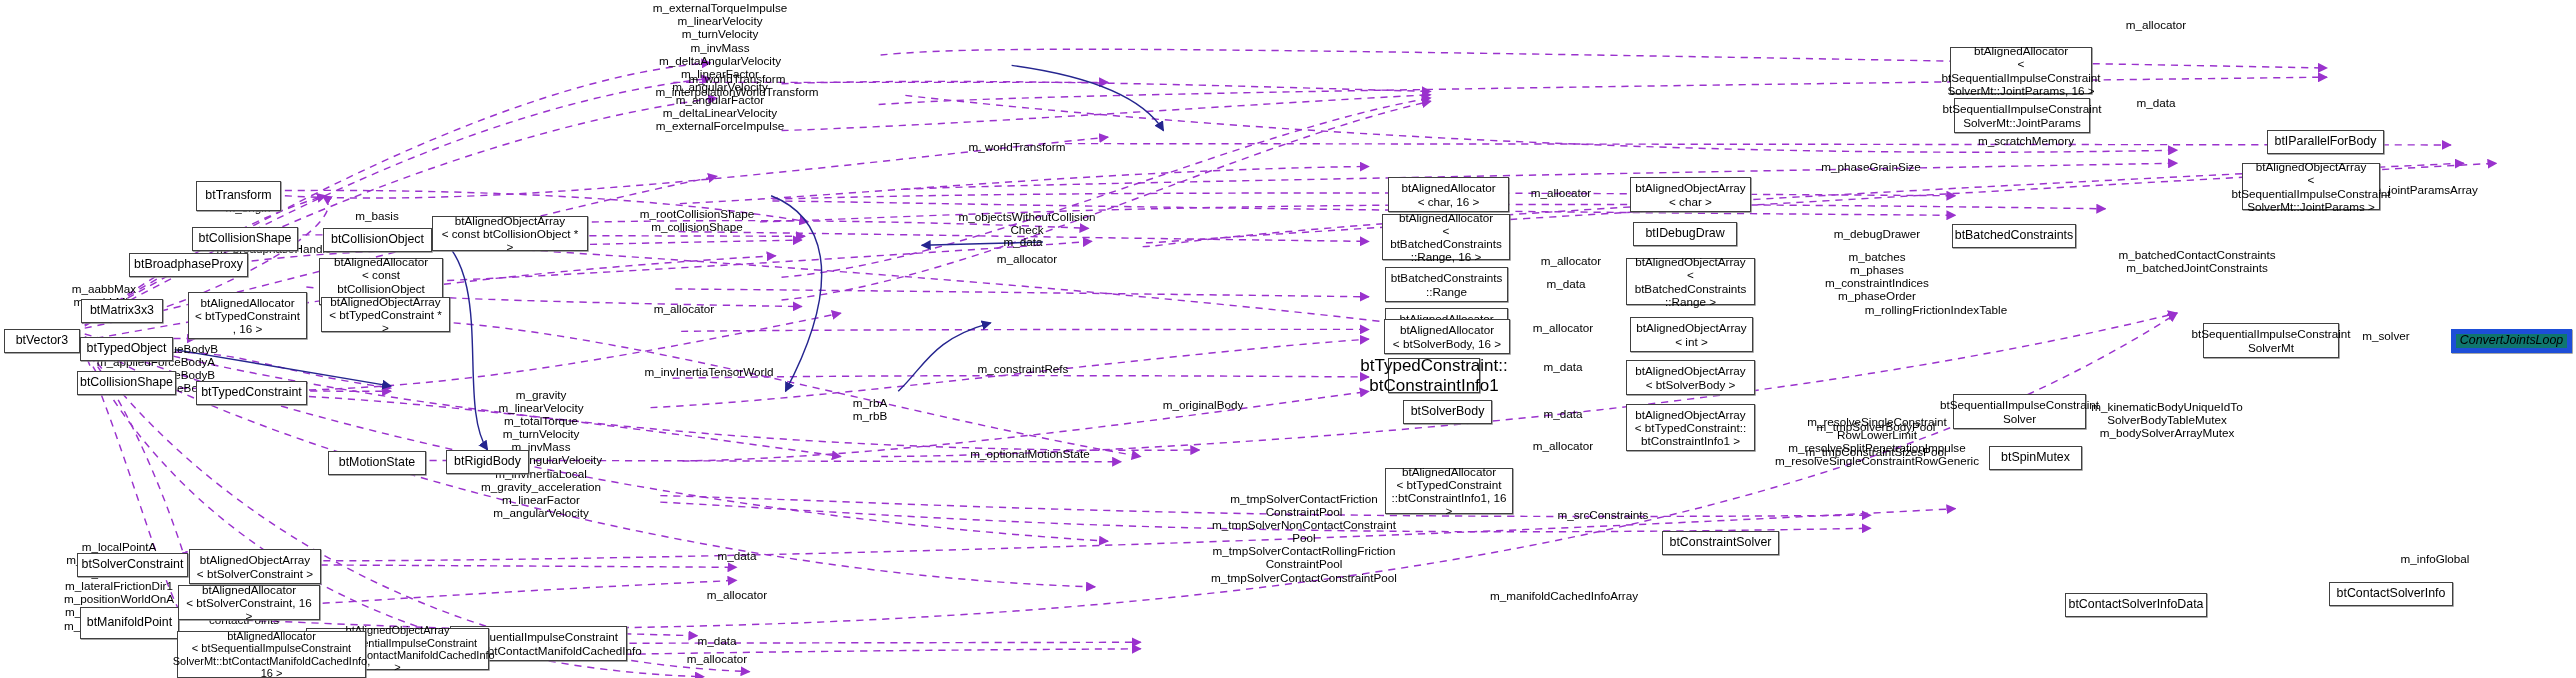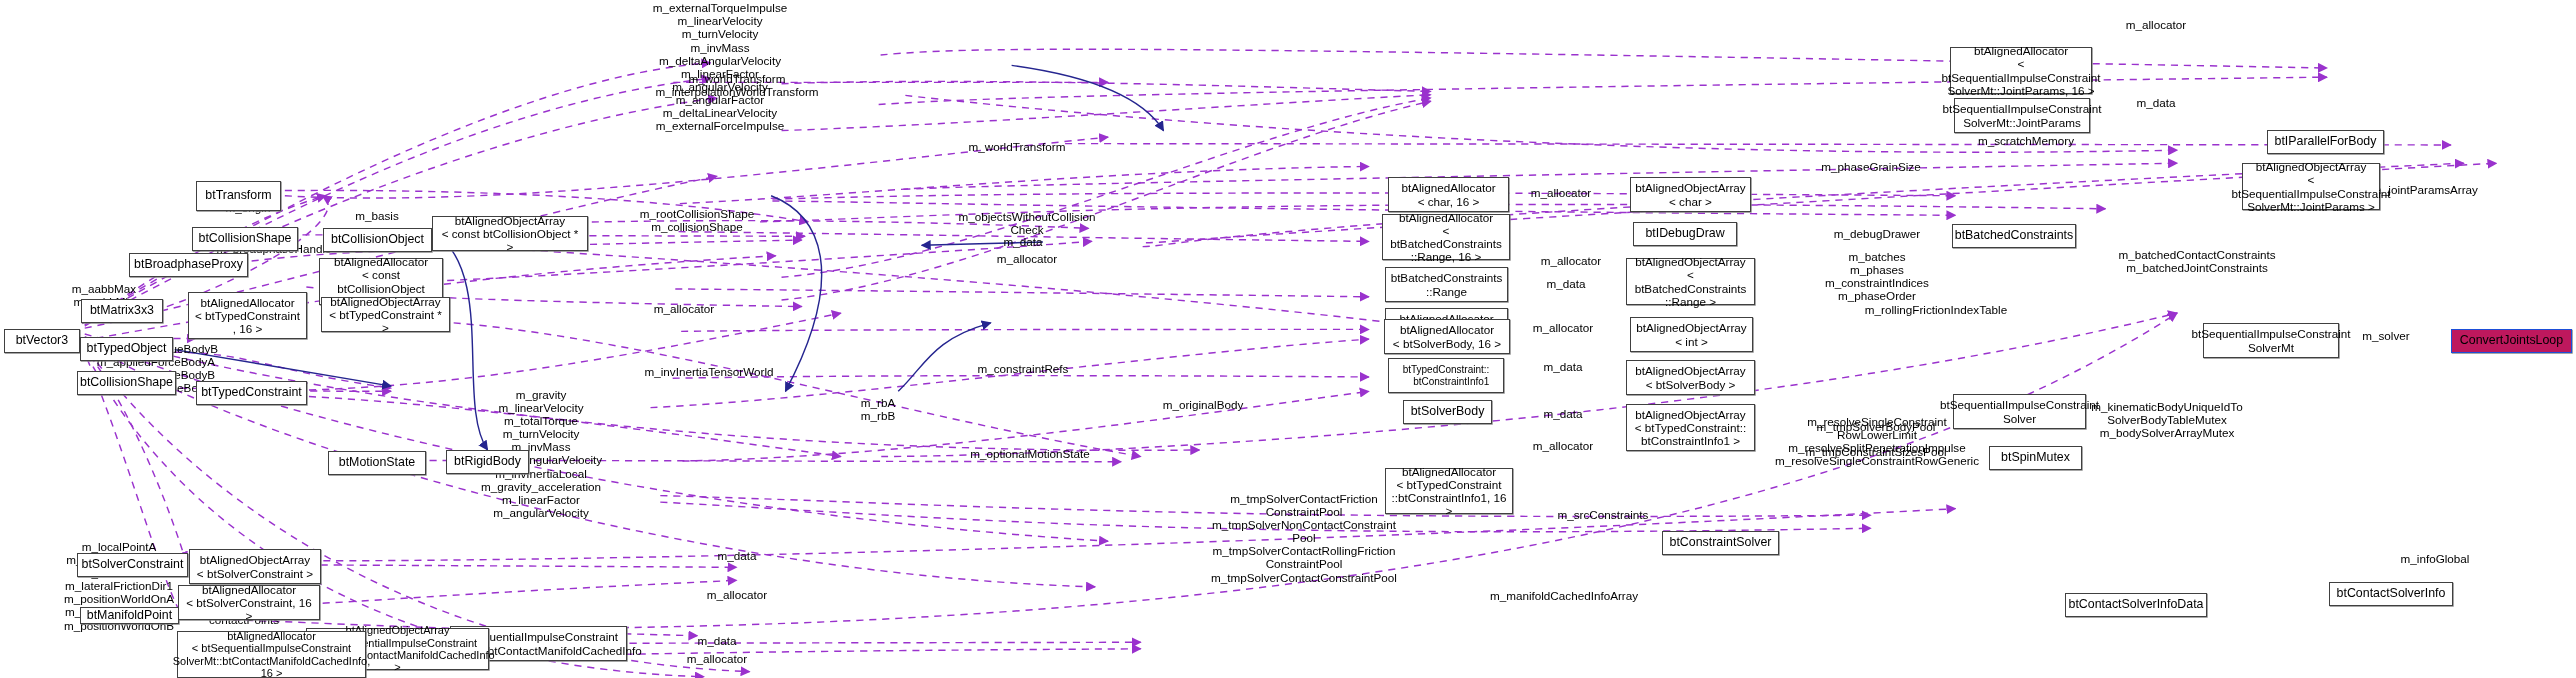--- a/index.html
+++ b/index.html
@@ -24,22 +24,23 @@
     text-align:center;
     display:flex;
     align-items:center;
     justify-content:center;
     padding:2px 3.9px;
     white-space:pre-line;
     box-shadow:0.7px 0.7px 0 #808080;
     z-index:5;
   }
   .node.focus{
-    background:#be185d;
-    border:1px solid #1d4ed8;
+    background:#0f766e;
+    border:5px solid #1d4ed8;
+    font-style:italic;
   }
   .elabel{
     position:absolute;
     font-size:11.7px;
     line-height:1.12;
     color:#000000;
     text-align:center;
     white-space:pre-line;
     transform:translateX(-50%);
     z-index:4;
@@ -177,21 +178,21 @@
 
       <path d="M 1600 371 L 1414 376"></path>
     </g>
   </svg>
 
   <div class="node" style="left:3.9px;top:329px;width:76px;height:23.5px;"><span>btVector3</span></div>
   <div class="node" style="left:81px;top:299px;width:82px;height:23.5px;"><span>btMatrix3x3</span></div>
   <div class="node" style="left:80px;top:337px;width:93px;height:23.5px;"><span>btTypedObject</span></div>
   <div class="node" style="left:77px;top:371px;width:99px;height:23.5px;"><span>btCollisionShape</span></div>
   <div class="node" style="left:77px;top:553px;width:111px;height:23.5px;"><span>btSolverConstraint</span></div>
-  <div class="node" style="left:80px;top:607px;width:99px;height:17px;"><span>btManifoldPoint</span></div>
+  <div class="node" style="left:80px;top:607px;width:99px;height:32px;"><span>btManifoldPoint</span></div>
   <div class="node" style="left:129px;top:253px;width:119px;height:23.5px;"><span>btBroadphaseProxy</span></div>
   <div class="node" style="left:196px;top:181px;width:85px;height:30px;"><span>btTransform</span></div>
   <div class="node" style="left:192px;top:227px;width:106px;height:23.5px;"><span>btCollisionShape</span></div>
   <div class="node" style="left:196px;top:381px;width:111px;height:23.5px;"><span>btTypedConstraint</span></div>
   <div class="node" style="left:188px;top:292px;width:119px;height:47px;font-size:11.7px;"><span>btAlignedAllocator
 &lt; btTypedConstraint
 , 16 &gt;</span></div>
   <div class="node" style="left:189px;top:549px;width:132px;height:35px;font-size:11.7px;"><span>btAlignedObjectArray
 &lt; btSolverConstraint &gt;</span></div>
   <div class="node" style="left:178px;top:585px;width:142px;height:35px;font-size:11.7px;"><span>btAlignedAllocator
@@ -220,21 +221,21 @@
   <div class="node" style="left:1382px;top:214px;width:128px;height:46px;font-size:11.7px;"><span>btAlignedAllocator
 &lt; btBatchedConstraints
 ::Range, 16 &gt;</span></div>
   <div class="node" style="left:1385px;top:267px;width:123px;height:35px;font-size:11.7px;"><span>btBatchedConstraints
 ::Range</span></div>
   <div class="node" style="left:1385px;top:308px;width:123px;height:35px;font-size:11.7px;"><span>btAlignedAllocator
 &lt; int, 16 &gt;</span></div>
 
   <div class="node" style="left:1384px;top:319px;width:126px;height:35px;font-size:11.7px;"><span>btAlignedAllocator
 &lt; btSolverBody, 16 &gt;</span></div>
-  <div class="node" style="left:1388px;top:358px;width:116px;height:35px;font-size:10px;text-align:right;"><span>btTypedConstraint::
+  <div class="node" style="left:1388px;top:358px;width:92px;height:35px;font-size:17px;"><span>btTypedConstraint::
 btConstraintInfo1</span></div>
   <div class="node" style="left:1403px;top:400px;width:89px;height:23.5px;"><span>btSolverBody</span></div>
   <div class="node" style="left:1385px;top:468px;width:128px;height:46px;font-size:11.7px;"><span>btAlignedAllocator
 &lt; btTypedConstraint
 ::btConstraintInfo1, 16 &gt;</span></div>
   <div class="node" style="left:1630px;top:177px;width:121px;height:35px;font-size:11.7px;"><span>btAlignedObjectArray
 &lt; char &gt;</span></div>
   <div class="node" style="left:1633px;top:222px;width:104px;height:23.5px;"><span>btIDebugDraw</span></div>
   <div class="node" style="left:1626px;top:258px;width:129px;height:47px;font-size:11.7px;"><span>btAlignedObjectArray
 &lt; btBatchedConstraints
@@ -311,21 +312,21 @@
   <div class="elabel" style="left:215px;top:326px;">m_el</div>
   <div class="elabel" style="left:156px;top:342px;">m_appliedTorqueBodyB
 m_appliedForceBodyA
 m_appliedForceBodyB
 m_appliedTorqueBodyA</div>
   <div class="elabel" style="left:1023px;top:362px;">m_constraintRefs</div>
   <div class="elabel" style="left:1563px;top:439px;">m_allocator</div>
   <div class="elabel" style="left:1936px;top:303px;">m_rollingFrictionIndexTable</div>
   <div class="elabel" style="left:2386px;top:329px;">m_solver</div>
   <div class="elabel" style="left:709px;top:365px;">m_invInertiaTensorWorld</div>
-  <div class="elabel" style="left:870px;top:396px;margin-left:8px;">m_rbA
+  <div class="elabel" style="left:870px;top:396px;">m_rbA
 m_rbB</div>
   <div class="elabel" style="left:1563px;top:407px;">m_data</div>
   <div class="elabel" style="left:1877px;top:415px;">m_resolveSingleConstraint
 RowLowerLimit
 m_resolveSplitPenetrationImpulse
 m_resolveSingleConstraintRowGeneric</div>
   <div class="elabel" style="left:541px;top:388px;">m_gravity
 m_linearVelocity
 m_totalTorque
 m_turnVelocity

